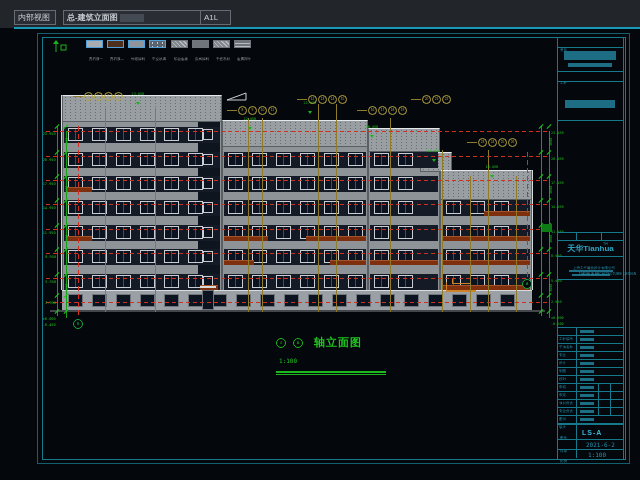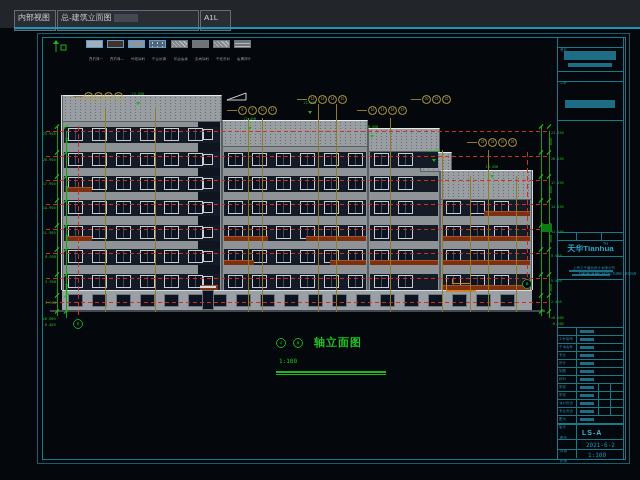--- a/index.html
+++ b/index.html
@@ -1,20 +1,20 @@
 <!DOCTYPE html>
 <html><head>
 <meta charset="utf-8">
 <style>
   html,body{margin:0;padding:0;background:#101318;}
   #app{position:relative;width:640px;height:480px;overflow:hidden;
        font-family:"Liberation Sans",sans-serif;background:#04070c;}
   
   #tabbar{position:absolute;left:0;top:0;width:640px;height:28px;background:#22262b;z-index:40;}
-  .tab{position:absolute;top:10px;height:21px;box-sizing:border-box;border:1px solid #666c73;
+  .tab{position:absolute;top:10px;height:15px;box-sizing:border-box;border:1px solid #666c73;
        background:#2a2e34;color:#c7ccd1;font-size:8px;line-height:13px;padding:0 3px;
        white-space:nowrap;overflow:hidden;}
   .tab-mark{display:inline-block;width:24px;height:8px;background:#434a52;margin-left:2px;vertical-align:middle;}
   #cyanline{position:absolute;left:14px;top:27px;width:626px;height:2px;background:#1899b8;z-index:41;}
   
   #canvas{position:absolute;left:0;top:0;width:640px;height:480px;background:#04070c;}
   .shape{position:absolute;box-sizing:border-box;}
   .frame-outer{border:1px solid #135f6e;}
   .frame-inner{border:1px solid #17798c;}
   
@@ -627,19 +627,19 @@
       <div class="tb tealt mono" style="left:28px;top:404px;font-size:6px;">2021-6-2</div>
       <div class="tb tb-line" style="left:0;top:412px;width:65px;height:1px;"></div>
       <div class="tb" style="left:2px;top:414px;"><span class="t4 tealt">比例</span></div>
       <div class="tb tb-line" style="left:18px;top:412px;width:1px;height:9px;"></div>
       <div class="tb tealt mono" style="left:30px;top:414px;font-size:6px;">1:100</div>
     </div>
   </div>
 
   <div id="tabbar">
     <div class="tab" style="left:14px;width:42px;">内部视图</div>
-    <div class="tab" style="left:57px;width:142px;">
+    <div class="tab" style="left:63px;width:142px;font-weight:bold;">
       <span>总-建筑立面图</span><span class="tab-mark"></span>
     </div>
     <div class="tab" style="left:200px;width:31px;">A1L</div>
   </div>
   <div id="cyanline"></div>
 </div>
 
 </body></html>

